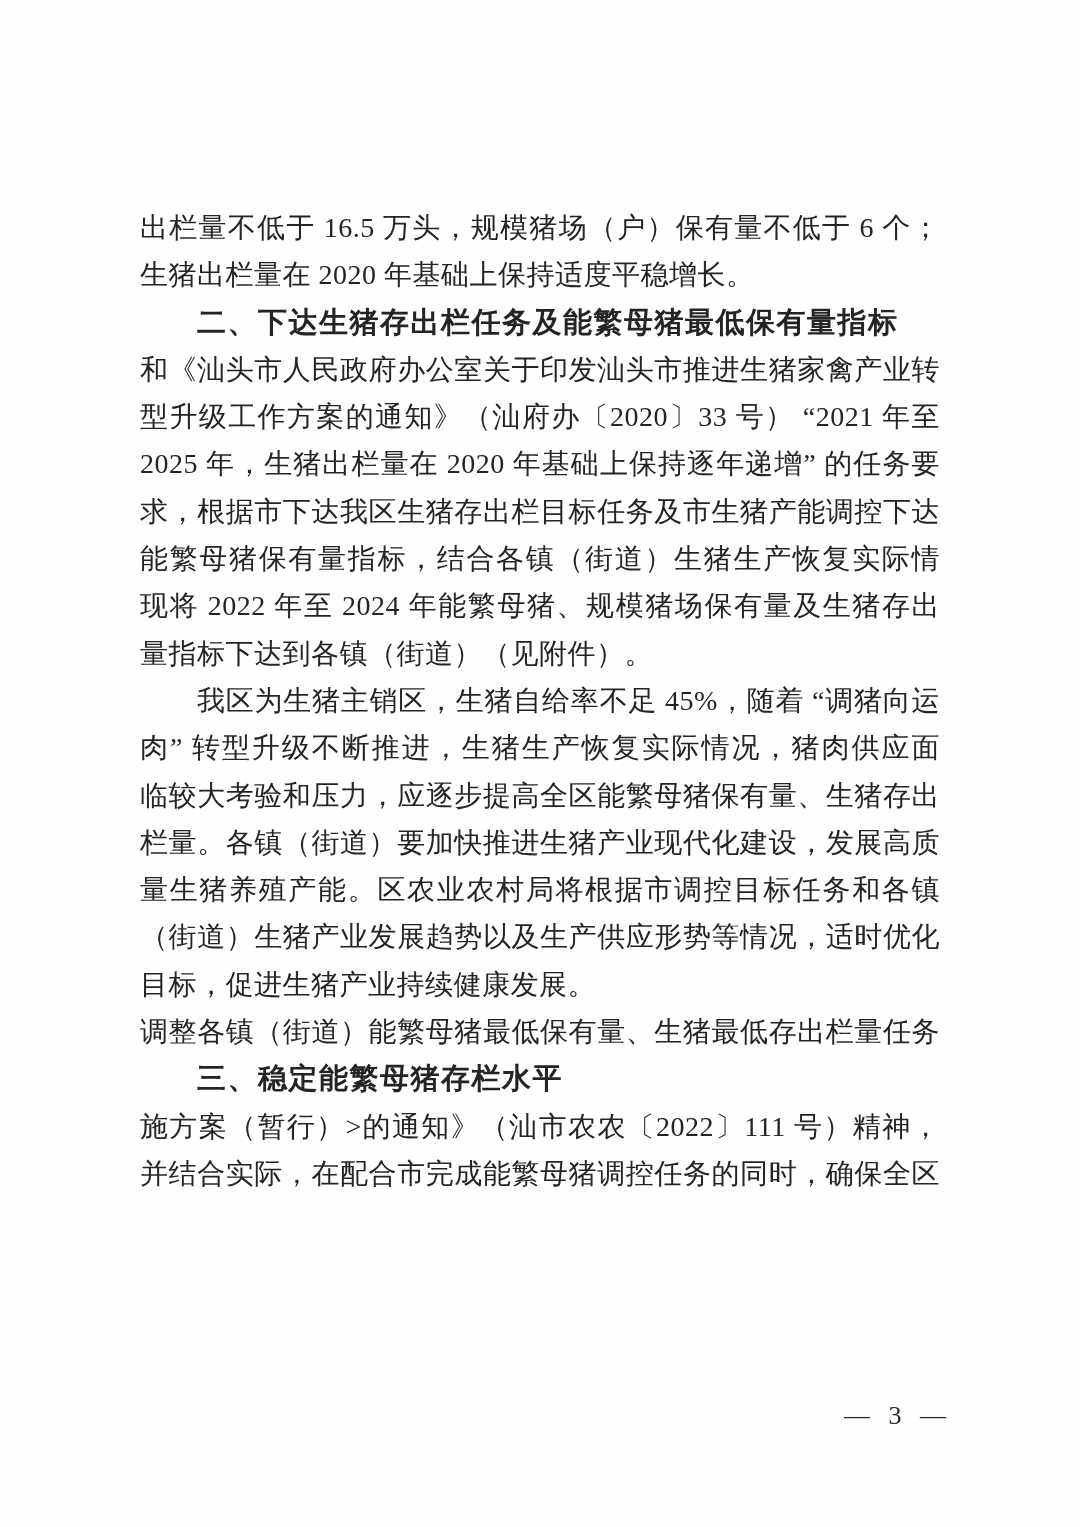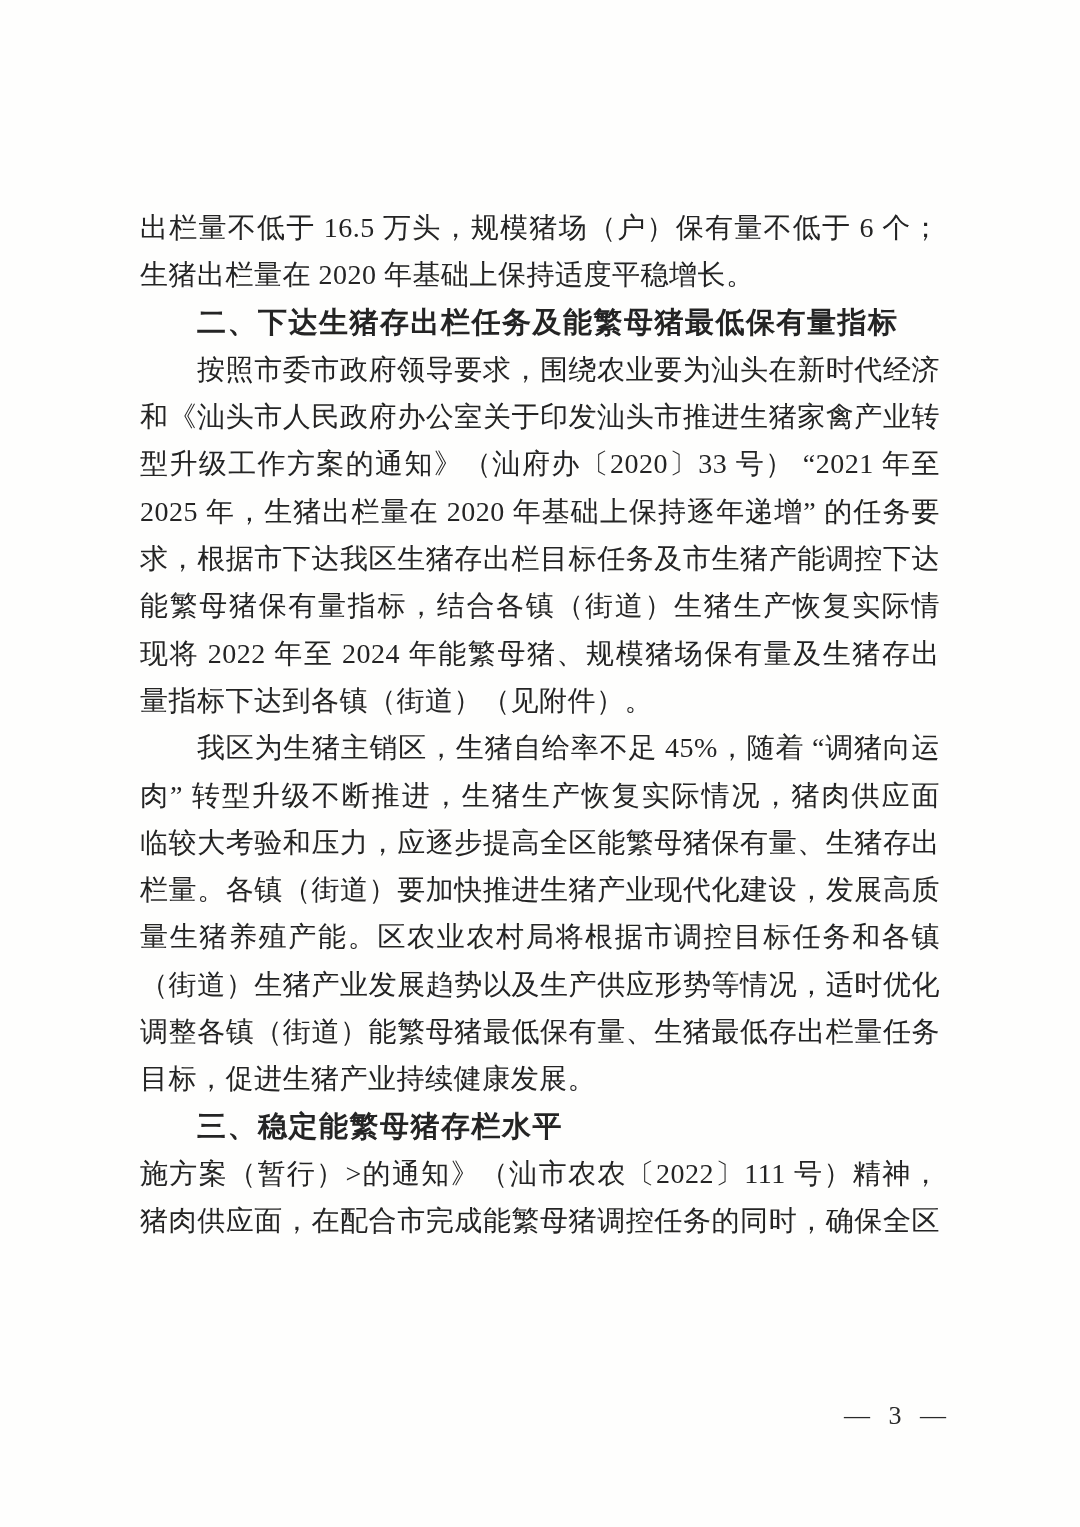--- a/index.html
+++ b/index.html
@@ -62,35 +62,34 @@
   }
 </style>
 </head>
 <body>
 
 <div class="page">
   <div class="doc">
     <div class="line">出栏量不低于 16.5 万头，规模猪场（户）保有量不低于 6 个；</div>
     <div class="line end">生猪出栏量在 2020 年基础上保持适度平稳增长。</div>
     <div class="line heading indent">二、下达生猪存出栏任务及能繁母猪最低保有量指标</div>
-    <div class="line indent">按照市委市政府领导要求，围绕农业要为汕头在新时代经济</div>
     <div class="line">和《汕头市人民政府办公室关于印发汕头市推进生猪家禽产业转</div>
     <div class="line">型升级工作方案的通知》（汕府办〔2020〕33 号） “2021 年至</div>
     <div class="line">2025 年，生猪出栏量在 2020 年基础上保持逐年递增” 的任务要</div>
     <div class="line">求，根据市下达我区生猪存出栏目标任务及市生猪产能调控下达</div>
     <div class="line">能繁母猪保有量指标，结合各镇（街道）生猪生产恢复实际情况，</div>
     <div class="line">现将 2022 年至 2024 年能繁母猪、规模猪场保有量及生猪存出栏</div>
     <div class="line end">量指标下达到各镇（街道）（见附件）。</div>
     <div class="line indent">我区为生猪主销区，生猪自给率不足 45%，随着 “调猪向运</div>
     <div class="line">肉” 转型升级不断推进，生猪生产恢复实际情况，猪肉供应面</div>
     <div class="line">临较大考验和压力，应逐步提高全区能繁母猪保有量、生猪存出</div>
     <div class="line">栏量。各镇（街道）要加快推进生猪产业现代化建设，发展高质</div>
     <div class="line">量生猪养殖产能。区农业农村局将根据市调控目标任务和各镇</div>
     <div class="line">（街道）生猪产业发展趋势以及生产供应形势等情况，适时优化</div>
+    <div class="line end">目标，促进生猪产业持续健康发展。</div>
     <div class="line">调整各镇（街道）能繁母猪最低保有量、生猪最低存出栏量任务</div>
-    <div class="line end">目标，促进生猪产业持续健康发展。</div>
     <div class="line heading indent">三、稳定能繁母猪存栏水平</div>
     <div class="line">施方案（暂行）&gt;的通知》（汕市农农〔2022〕111 号）精神，</div>
-    <div class="line">猪肉供应面，在配合市完成能繁母猪调控任务的同时，确保全区</div>
+    <div class="line">并结合实际，在配合市完成能繁母猪调控任务的同时，确保全区</div>
   </div>
 
   <div class="page-number">— 3 —</div>
 </div>
 
 </body></html>

